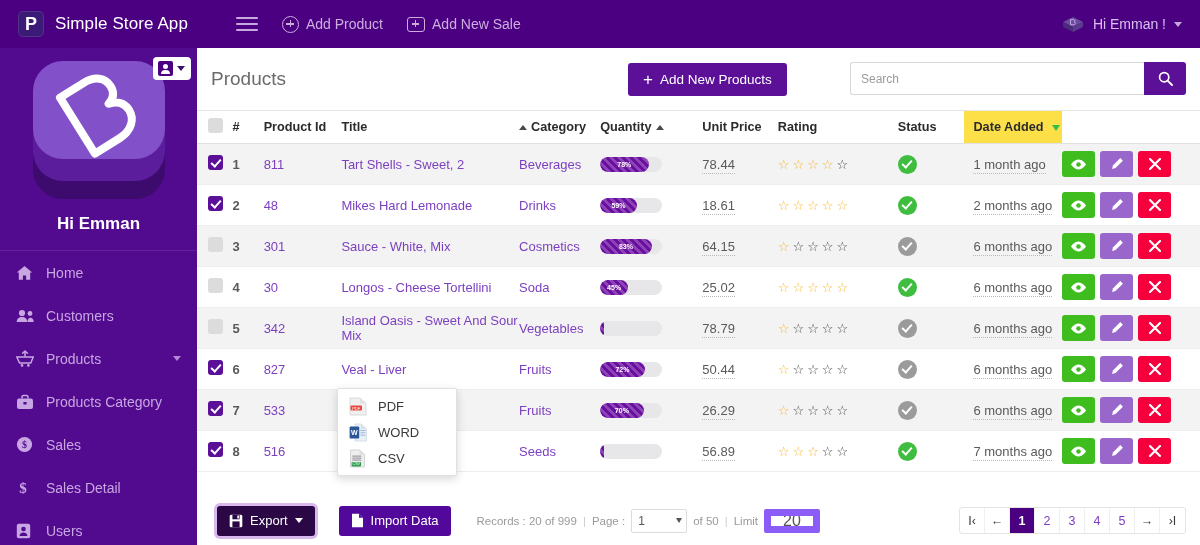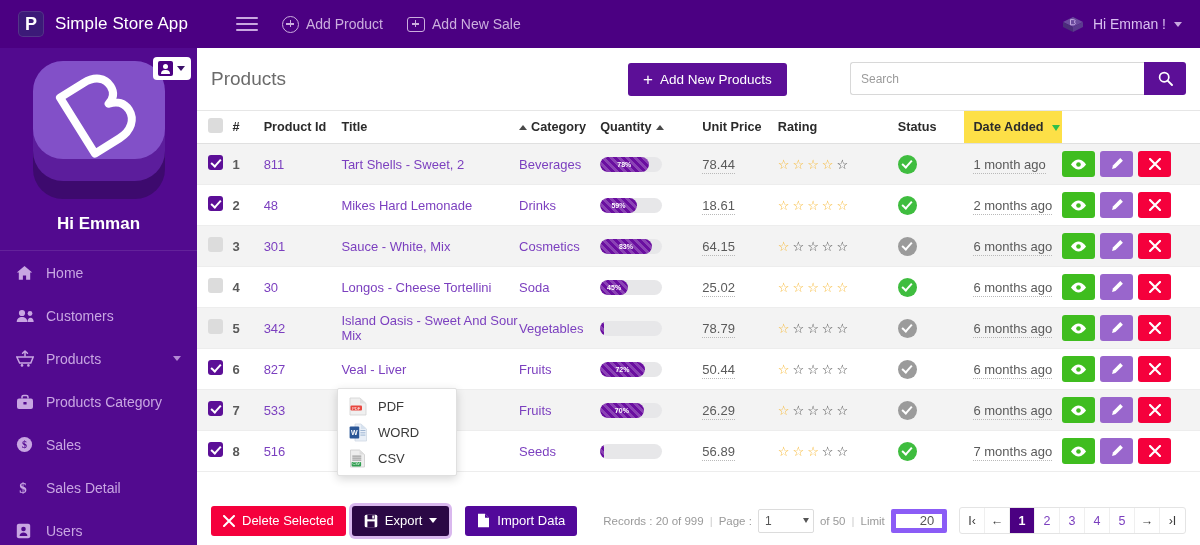--- a/index.html
+++ b/index.html
@@ -218,39 +218,39 @@
     position: absolute; left: 0; bottom: 0; width: 1003px; height: 49px;
     display: flex; align-items: center; padding: 0 14px; background: #fff;
   }
   .fbtn {
     height: 30px; border: none; border-radius: 3px; cursor: pointer;
     display: flex; align-items: center; gap: 7px; padding: 0 12px;
     color: #fff; font-size: 13px; font-family: "Liberation Sans", sans-serif;
   }
   .fbtn.danger { background: #f5003c; }
   .fbtn.export { background: #2b0845; margin-left: 6px; box-shadow: 0 0 0 3px #d9b8ee; position: relative; }
-  .fbtn.import { background: #52089a; margin-left: 16px; }
+  .fbtn.import { background: #52089a; margin-left: 24px; }
   .records {
     margin-left: 26px; font-size: 11.5px; color: #9a9a9a;
     display: flex; align-items: center; gap: 6px;
   }
   .sep { color: #cdcdcd; }
   .mini-select {
     width: 56px; height: 24px; border: 1px solid #dcdcdc; border-radius: 2px;
     font-size: 12px; color: #555; padding-left: 6px; background: #fff;
     display: flex; align-items: center; justify-content: space-between;
     padding-right: 4px;
   }
   .mini-caret {
     width: 0; height: 0; border-left: 3.5px solid transparent;
     border-right: 3.5px solid transparent; border-top: 5px solid #555;
   }
   .mini-input {
-    width: 56px; height: 24px; border: 5px solid #8b5cf6; border-radius: 2px;
-    font-size: 13px; color: #555; padding-left: 24px; outline: none;
+    width: 56px; height: 24px; border: 7px solid #8b5cf6; border-radius: 2px;
+    font-size: 16px; color: #555; padding-left: 12px; outline: none;
     font-family: "Liberation Sans", sans-serif;
   }
   .pager {
     position: absolute; right: 14px; display: flex;
     border: 1px solid #e4e4e4; border-radius: 3px; overflow: hidden; background: #fff;
   }
   .pager div {
     min-width: 25px; height: 25px; display: flex; align-items: center;
     justify-content: center; font-size: 12.5px; color: #7b3fbf;
     border-right: 1px solid #efefef; cursor: pointer;
@@ -750,26 +750,20 @@
                     <path d="M1 1L11 11M11 1L1 11" stroke="#fff" stroke-width="2.2" stroke-linecap="round"></path>
                   </svg>
                 </button>
               </div>
             </td>
           </tr>
         </tbody>
     </table>
 
     <div class="footer">
-      <button class="fbtn danger">
-        <svg width="12" height="12" viewBox="0 0 12 12">
-          <path d="M1 1L11 11M11 1L1 11" stroke="#fff" stroke-width="2" stroke-linecap="round"></path>
-        </svg>
-        <span>Delete Selected</span>
-      </button>
 
       <button class="fbtn export">
         <svg width="14" height="14" viewBox="0 0 14 14">
           <rect x="0.7" y="0.7" width="12.6" height="12.6" rx="1.5" fill="#fff"></rect>
           <rect x="3.4" y="0.7" width="7.2" height="4.6" fill="#2b0845"></rect>
           <rect x="8.3" y="1.5" width="1.6" height="3" fill="#fff"></rect>
           <rect x="3.4" y="7.4" width="7.2" height="5.9" fill="#2b0845"></rect>
         </svg>
         <span>Export</span>
         <span class="caret-down" style="border-top-color:#fff"></span>

